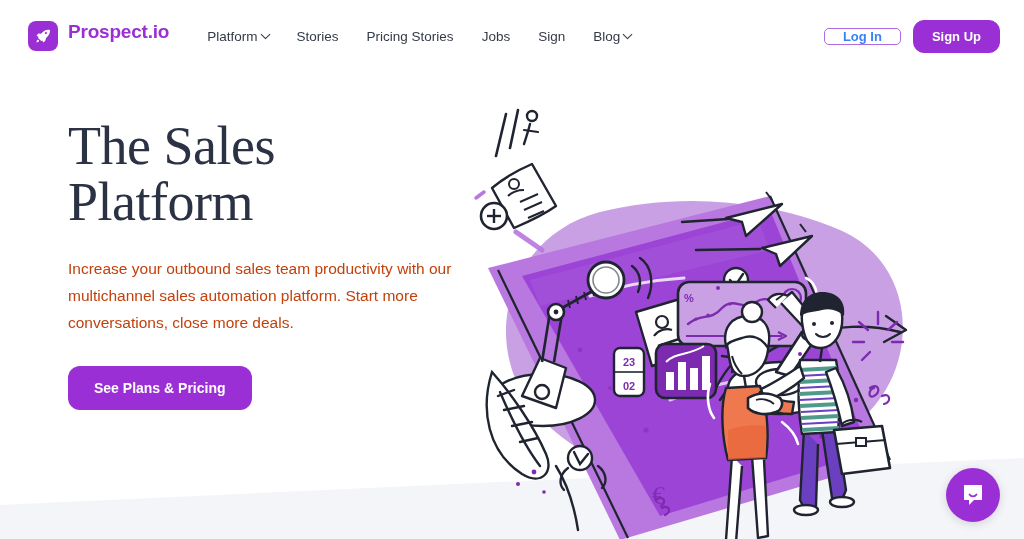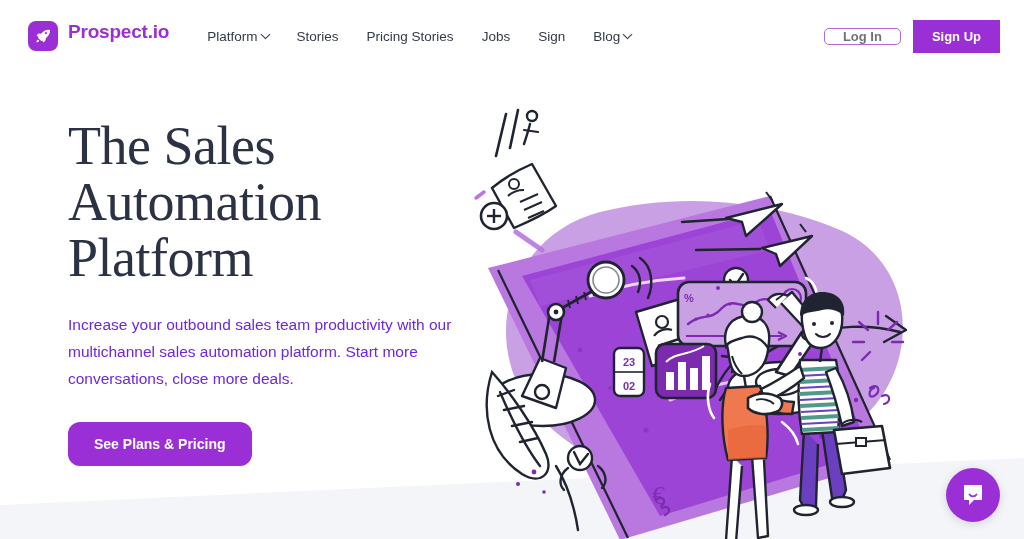--- a/index.html
+++ b/index.html
@@ -99,37 +99,37 @@
     margin-left: auto;
     margin-right: 24px;
     display: flex;
     align-items: center;
     gap: 12px;
   }
 
   .btn-login {
     font-size: 13px;
     font-weight: bold;
-    color: #737373;
+    color: #3b82f6;
     background: #ffffff;
     border: 1.5px solid #b06ae0;
     border-radius: 5px;
     padding: 0 18px;
     cursor: pointer;
     white-space: nowrap;
     font-family: "Liberation Sans", sans-serif;
   }
 
   .btn-signup {
     font-size: 13px;
     font-weight: bold;
     color: #ffffff;
     background: #9b2fd6;
     border: 1.5px solid #9b2fd6;
-    border-radius: 0;
+    border-radius: 11px;
     padding: 8px 18px;
     cursor: pointer;
     white-space: nowrap;
     font-family: "Liberation Sans", sans-serif;
   }
 
   
   .hero-text {
     position: absolute;
     left: 68px;
@@ -144,21 +144,21 @@
     font-size: 54px;
     line-height: 1.04;
     color: #2b3244;
     letter-spacing: -0.5px;
   }
 
   .hero-sub {
     margin-top: 26px;
     font-size: 15.5px;
     line-height: 1.72;
-    color: #6d28d9;
+    color: #c2410c;
     width: 400px;
   }
 
   .btn-cta {
     margin-top: 30px;
     display: inline-block;
     background: #9b2fd6;
     color: #ffffff;
     font-size: 14px;
     font-weight: bold;
@@ -245,21 +245,20 @@
 
     <div class="auth">
       <button class="btn-login">Log In</button>
       <button class="btn-signup">Sign Up</button>
     </div>
   </div>
 
   <div class="hero-text">
     <h1 class="hero-title">
       <div>The Sales</div>
-      <div>Automation</div>
       <div>Platform</div>
     </h1>
     <p class="hero-sub">Increase your outbound sales team productivity with our multichannel sales automation platform. Start more conversations, close more deals.</p>
     <button class="btn-cta">See Plans &amp; Pricing</button>
   </div>
 
   <svg class="hero-art" viewBox="0 0 470 440" preserveAspectRatio="xMidYMid meet">
     <defs>
       <clipPath id="blobClip">
         <path d="M42 270 C20 200 60 130 130 112 C210 92 300 100 370 130 C430 156 448 225 420 282 C392 338 320 372 240 378 C150 385 66 340 42 270 Z"></path>

